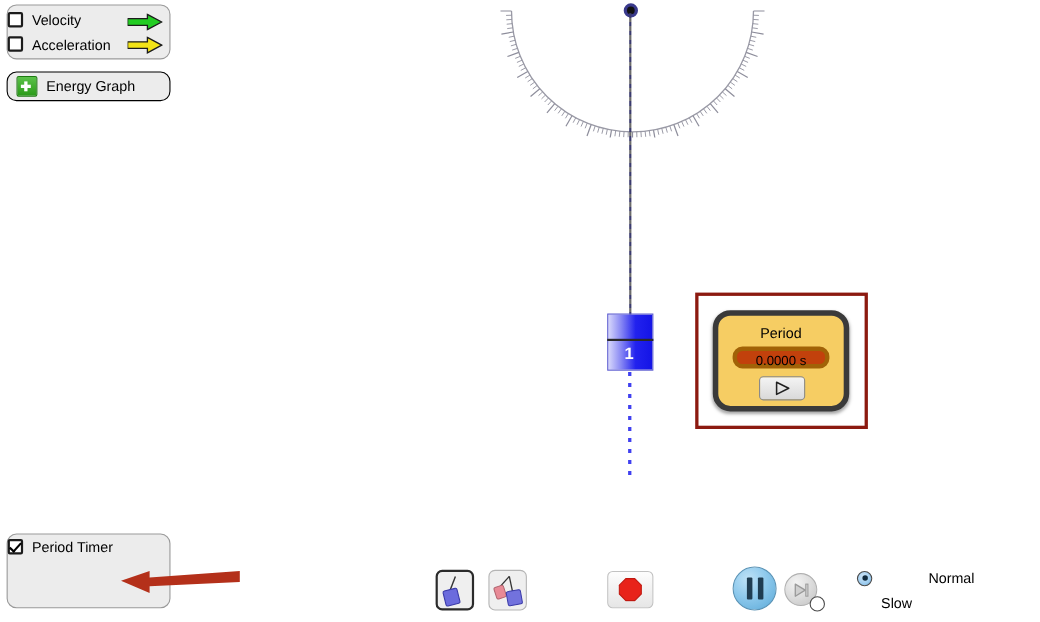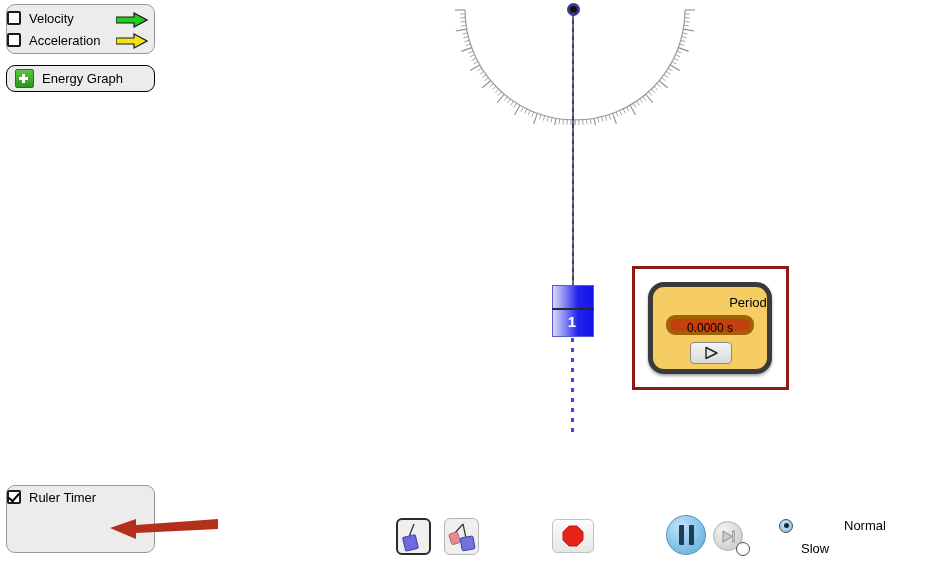--- a/index.html
+++ b/index.html
@@ -153,21 +153,20 @@
     background: #ffffff;
     box-sizing: border-box;
   }
   .timer-body {
     position: absolute;
     background: #f6cd63;
     border: 5px solid #3a3a3a;
     border-radius: 16px;
     box-sizing: border-box;
     box-shadow: 0 2px 3px rgba(0,0,0,0.35);
-    padding-left: 38px;
   }
   .timer-title {
     position: absolute;
     width: 100%;
     text-align: center;
     font-size: 13px;
     color: #000000;
   }
   .timer-readout {
     position: absolute;
@@ -418,21 +417,21 @@
   <div class="timer-play" style="left:37px; top:55px; width:42px; height:22px;">
     <svg width="16" height="14" viewBox="0 0 16 14">
       <polygon points="3,1.5 14,7 3,12.5" fill="none" stroke="#222222" stroke-width="1.4" stroke-linejoin="round"></polygon>
     </svg>
   </div>
 </div>
 
 <div class="panel" style="left:6px; top:485px; width:149px; height:68px;">
   <div class="cb-row">
     <span class="cb-box checked"></span>
-    <span class="cb-label">Ruler Timer</span>
+    <span class="cb-label">Period Timer</span>
   </div>
 </div>
 
 <svg id="anno-arrow" width="110" height="32" viewBox="0 0 110 32">
   <polygon points="0,12 26,3 26,9 108,3 108,13 26,17 26,23" fill="#b4301a"></polygon>
 </svg>
 
 <div class="sel-button selected" style="left:396px; top:518px; width:35px; height:37px;">
   <svg width="28" height="31" viewBox="0 0 28 31">
     <line x1="14" y1="3" x2="9" y2="16" stroke="#333333" stroke-width="1.3"></line>

